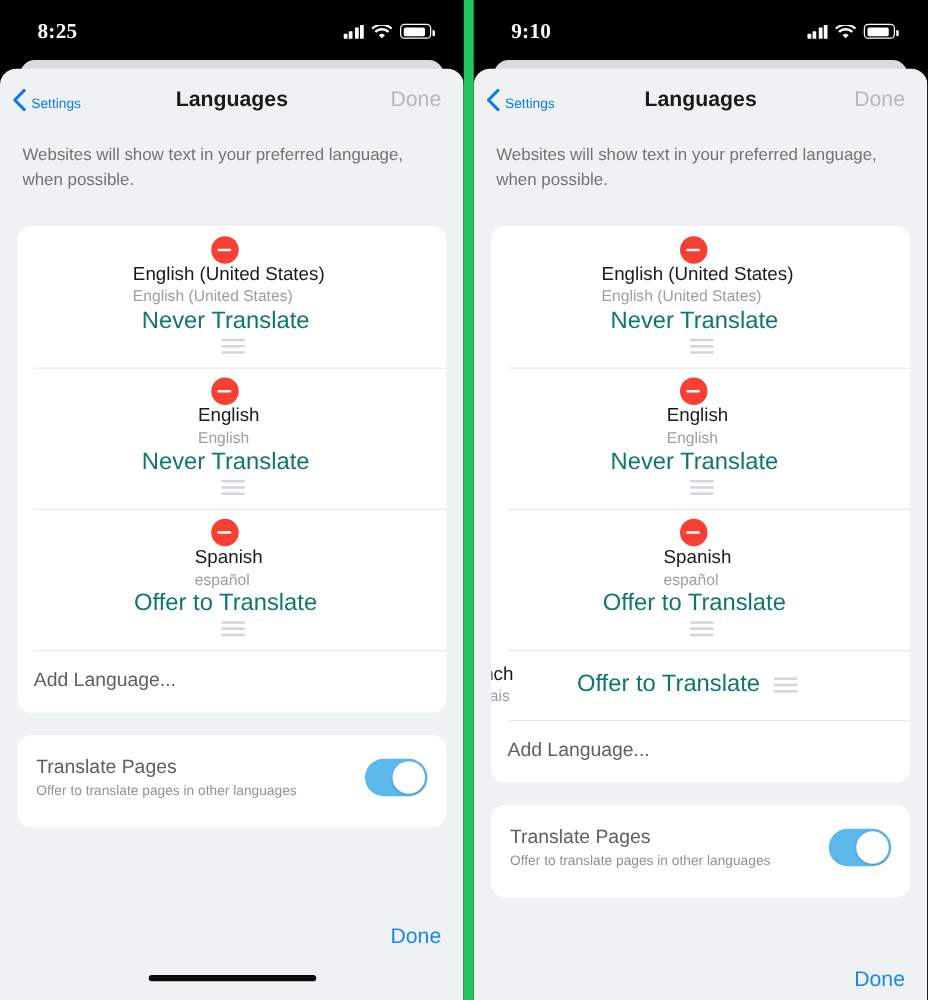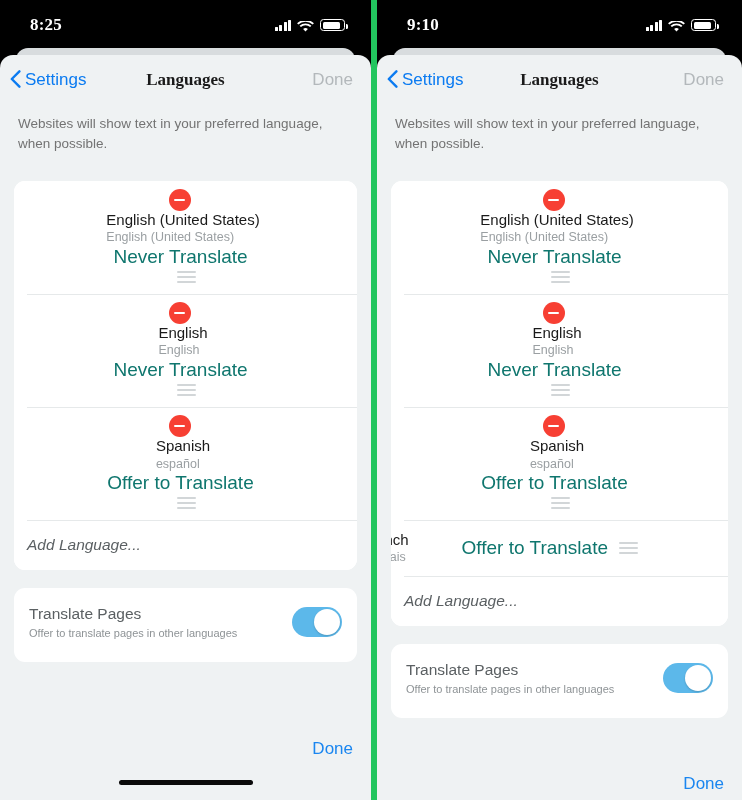--- a/index.html
+++ b/index.html
@@ -19,21 +19,21 @@
     background: #000;
   }
 
   .phone {
     position: relative;
     width: 371px;
     height: 800px;
     background: #000;
     overflow: hidden;
   }
-  .phone.right { border-left: 6px solid #22c55e; }
+  .phone.right { border-left: 8px solid #22c55e; }
 
   
   .status-bar {
     position: relative;
     height: 50px;
     display: flex;
     align-items: center;
     justify-content: space-between;
     padding: 0 26px 0 30px;
     background: #000;
@@ -104,36 +104,35 @@
   .nav {
     height: 49px;
     display: flex;
     align-items: center;
     justify-content: space-between;
     padding: 0 18px 0 10px;
     flex: none;
   }
   .nav-back {
     display: flex;
-    align-items: flex-start;
+    align-items: flex-end;
     gap: 4px;
     color: #0b7bf1;
-    font-size: 17px;
+    font-size: 11px;
     cursor: pointer;
   }
   .chev { width: 11px; height: 18px; flex: none; }
   .nav-title {
     font-size: 17px;
     font-weight: bold;
     color: #1a1a1a;
     position: absolute;
     left: 0; right: 0;
     text-align: center;
     pointer-events: none;
-    font-family: Liberation Serif, serif;
   }
   .nav-done {
     font-size: 17px;
     color: #b3b8bb;
     z-index: 2;
   }
 
   
   .desc {
     font-size: 13.5px;
@@ -221,21 +220,20 @@
   .add-row {
     display: flex;
     align-items: center;
     min-height: 50px;
     padding: 0 13px;
     font-size: 15.5px;
     color: #5b6063;
     position: relative;
     background: #fff;
     cursor: pointer;
-    font-style: italic;
   }
   .add-row::before {
     content: "";
     position: absolute;
     left: 13px; right: 0; top: 0;
     height: 1px;
     background: #e6e9ea;
   }
 
   

